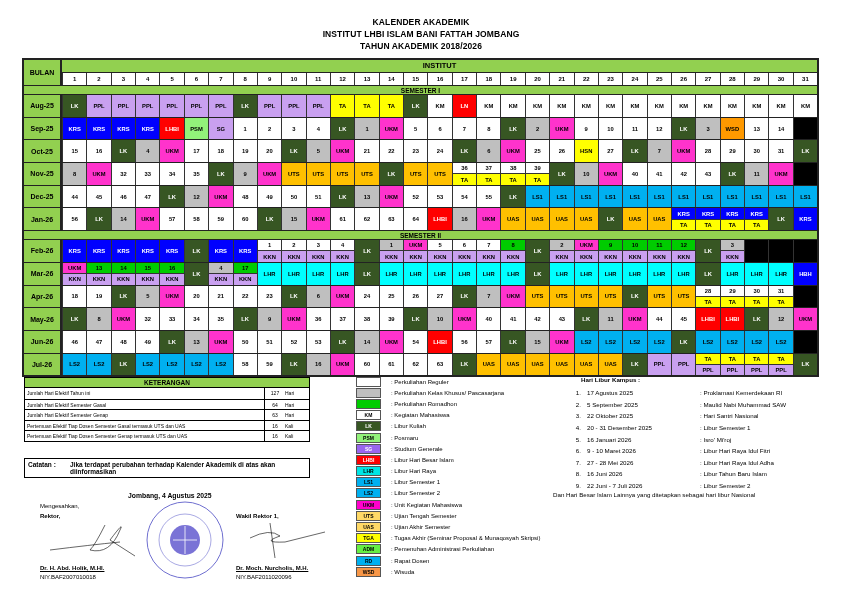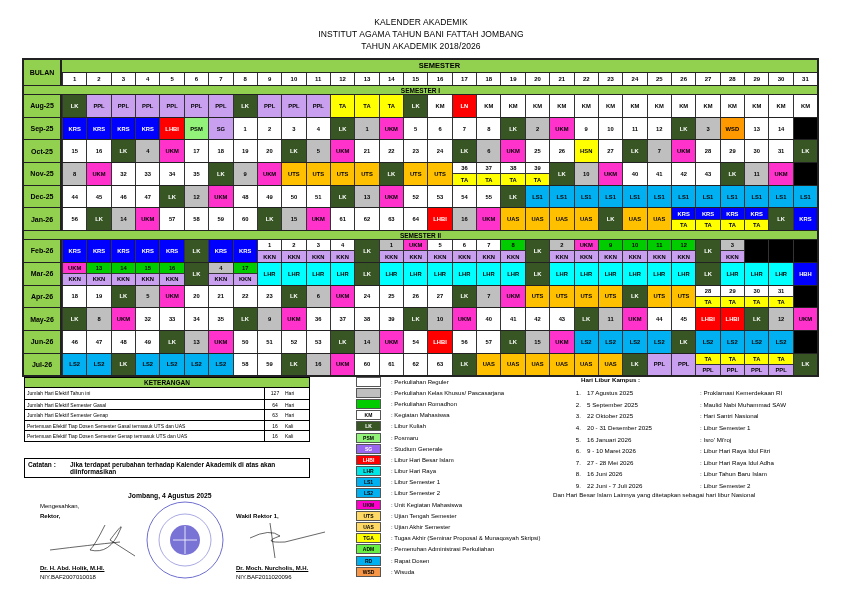--- a/index.html
+++ b/index.html
@@ -1,17 +1,17 @@
 <!DOCTYPE html>
 <html><head>
 <meta charset="utf-8">
 <style>
 *{box-sizing:border-box;margin:0;padding:0}
 body{width:842px;height:595px;background:#fff;font-family:"Liberation Sans",sans-serif;position:relative;overflow:hidden;color:#000}
-.title{position:absolute;left:0;width:842px;text-align:center;font-weight:normal;font-size:8.5px;letter-spacing:0.1px}
+.title{position:absolute;left:0;width:842px;text-align:center;font-weight:bold;font-size:8.5px;letter-spacing:0.1px}
 #grid{position:absolute;left:22px;top:58px;width:797px;border:2px solid #222;background:#222}
 .row{display:flex;height:22.7px;border-top:1px solid #222}
 .hdr{background:#92d050}
 .bulan{width:38px;flex:none;background:#92d050;font-weight:bold;font-size:7px;display:flex;align-items:center;justify-content:center;border-right:2px solid #222}
 .cell{flex:1;border-left:1px solid #333;display:flex;flex-direction:column;font-size:5.8px;font-weight:bold}
 .cell .half{flex:1;display:flex;align-items:center;justify-content:center}
 .cell .half+.half{border-top:1px solid #333}
 .sem{height:9px;background:#92d050;font-size:6.5px;font-weight:bold;text-align:center;line-height:9px;border-top:1px solid #222}
 .c-w{background:#fff;color:#000}.c-lk{background:#375623;color:#fff}.c-ppl{background:#c9a0f0}.c-ta{background:#ffff00}
 .c-red{background:#ff0000;color:#fff}.c-krs{background:#0000ff;color:#fff}.c-psm{background:#92f27a}.c-g{background:#bfbfbf}
@@ -35,28 +35,28 @@
 #libur .lh{font-weight:bold;height:11px;padding-left:16px}
 #libur .li{display:flex;height:11.6px;align-items:center}
 #libur .ln{width:22px;text-align:right;padding-right:6px}
 #libur .ld{width:113px}
 #note{position:absolute;left:553px;top:491px;font-size:6.2px}
 </style>
 </head>
 <body>
 
 <div class="title" style="top:17px">KALENDER AKADEMIK</div>
-<div class="title" style="top:29px">INSTITUT AGAMA TAHUN BANI FATTAH JOMBANG</div>
+<div class="title" style="top:29px">INSTITUT LHBI ISLAM BANI FATTAH JOMBANG</div>
 <div class="title" style="top:41px">TAHUN AKADEMIK 2018/2026</div>
 
 <div id="grid">
   <div class="row hdr" style="height:25px;border-top:none">
     <div class="bulan">BULAN</div>
     <div style="flex:1;display:flex;flex-direction:column">
-      <div style="height:12px;text-align:center;font-weight:bold;font-size:7.5px;line-height:12px">SEMESTER</div>
+      <div style="height:12px;text-align:center;font-weight:bold;font-size:7.5px;line-height:12px">INSTITUT</div>
       <div id="dayrow" style="flex:1;display:flex;background:#fff;border-top:1px solid #222">
           <div class="cell" style="align-items: center; justify-content: center; font-size: 6px;">1</div>
           <div class="cell" style="align-items: center; justify-content: center; font-size: 6px;">2</div>
           <div class="cell" style="align-items: center; justify-content: center; font-size: 6px;">3</div>
           <div class="cell" style="align-items: center; justify-content: center; font-size: 6px;">4</div>
           <div class="cell" style="align-items: center; justify-content: center; font-size: 6px;">5</div>
           <div class="cell" style="align-items: center; justify-content: center; font-size: 6px;">6</div>
           <div class="cell" style="align-items: center; justify-content: center; font-size: 6px;">7</div>
           <div class="cell" style="align-items: center; justify-content: center; font-size: 6px;">8</div>
           <div class="cell" style="align-items: center; justify-content: center; font-size: 6px;">9</div>

